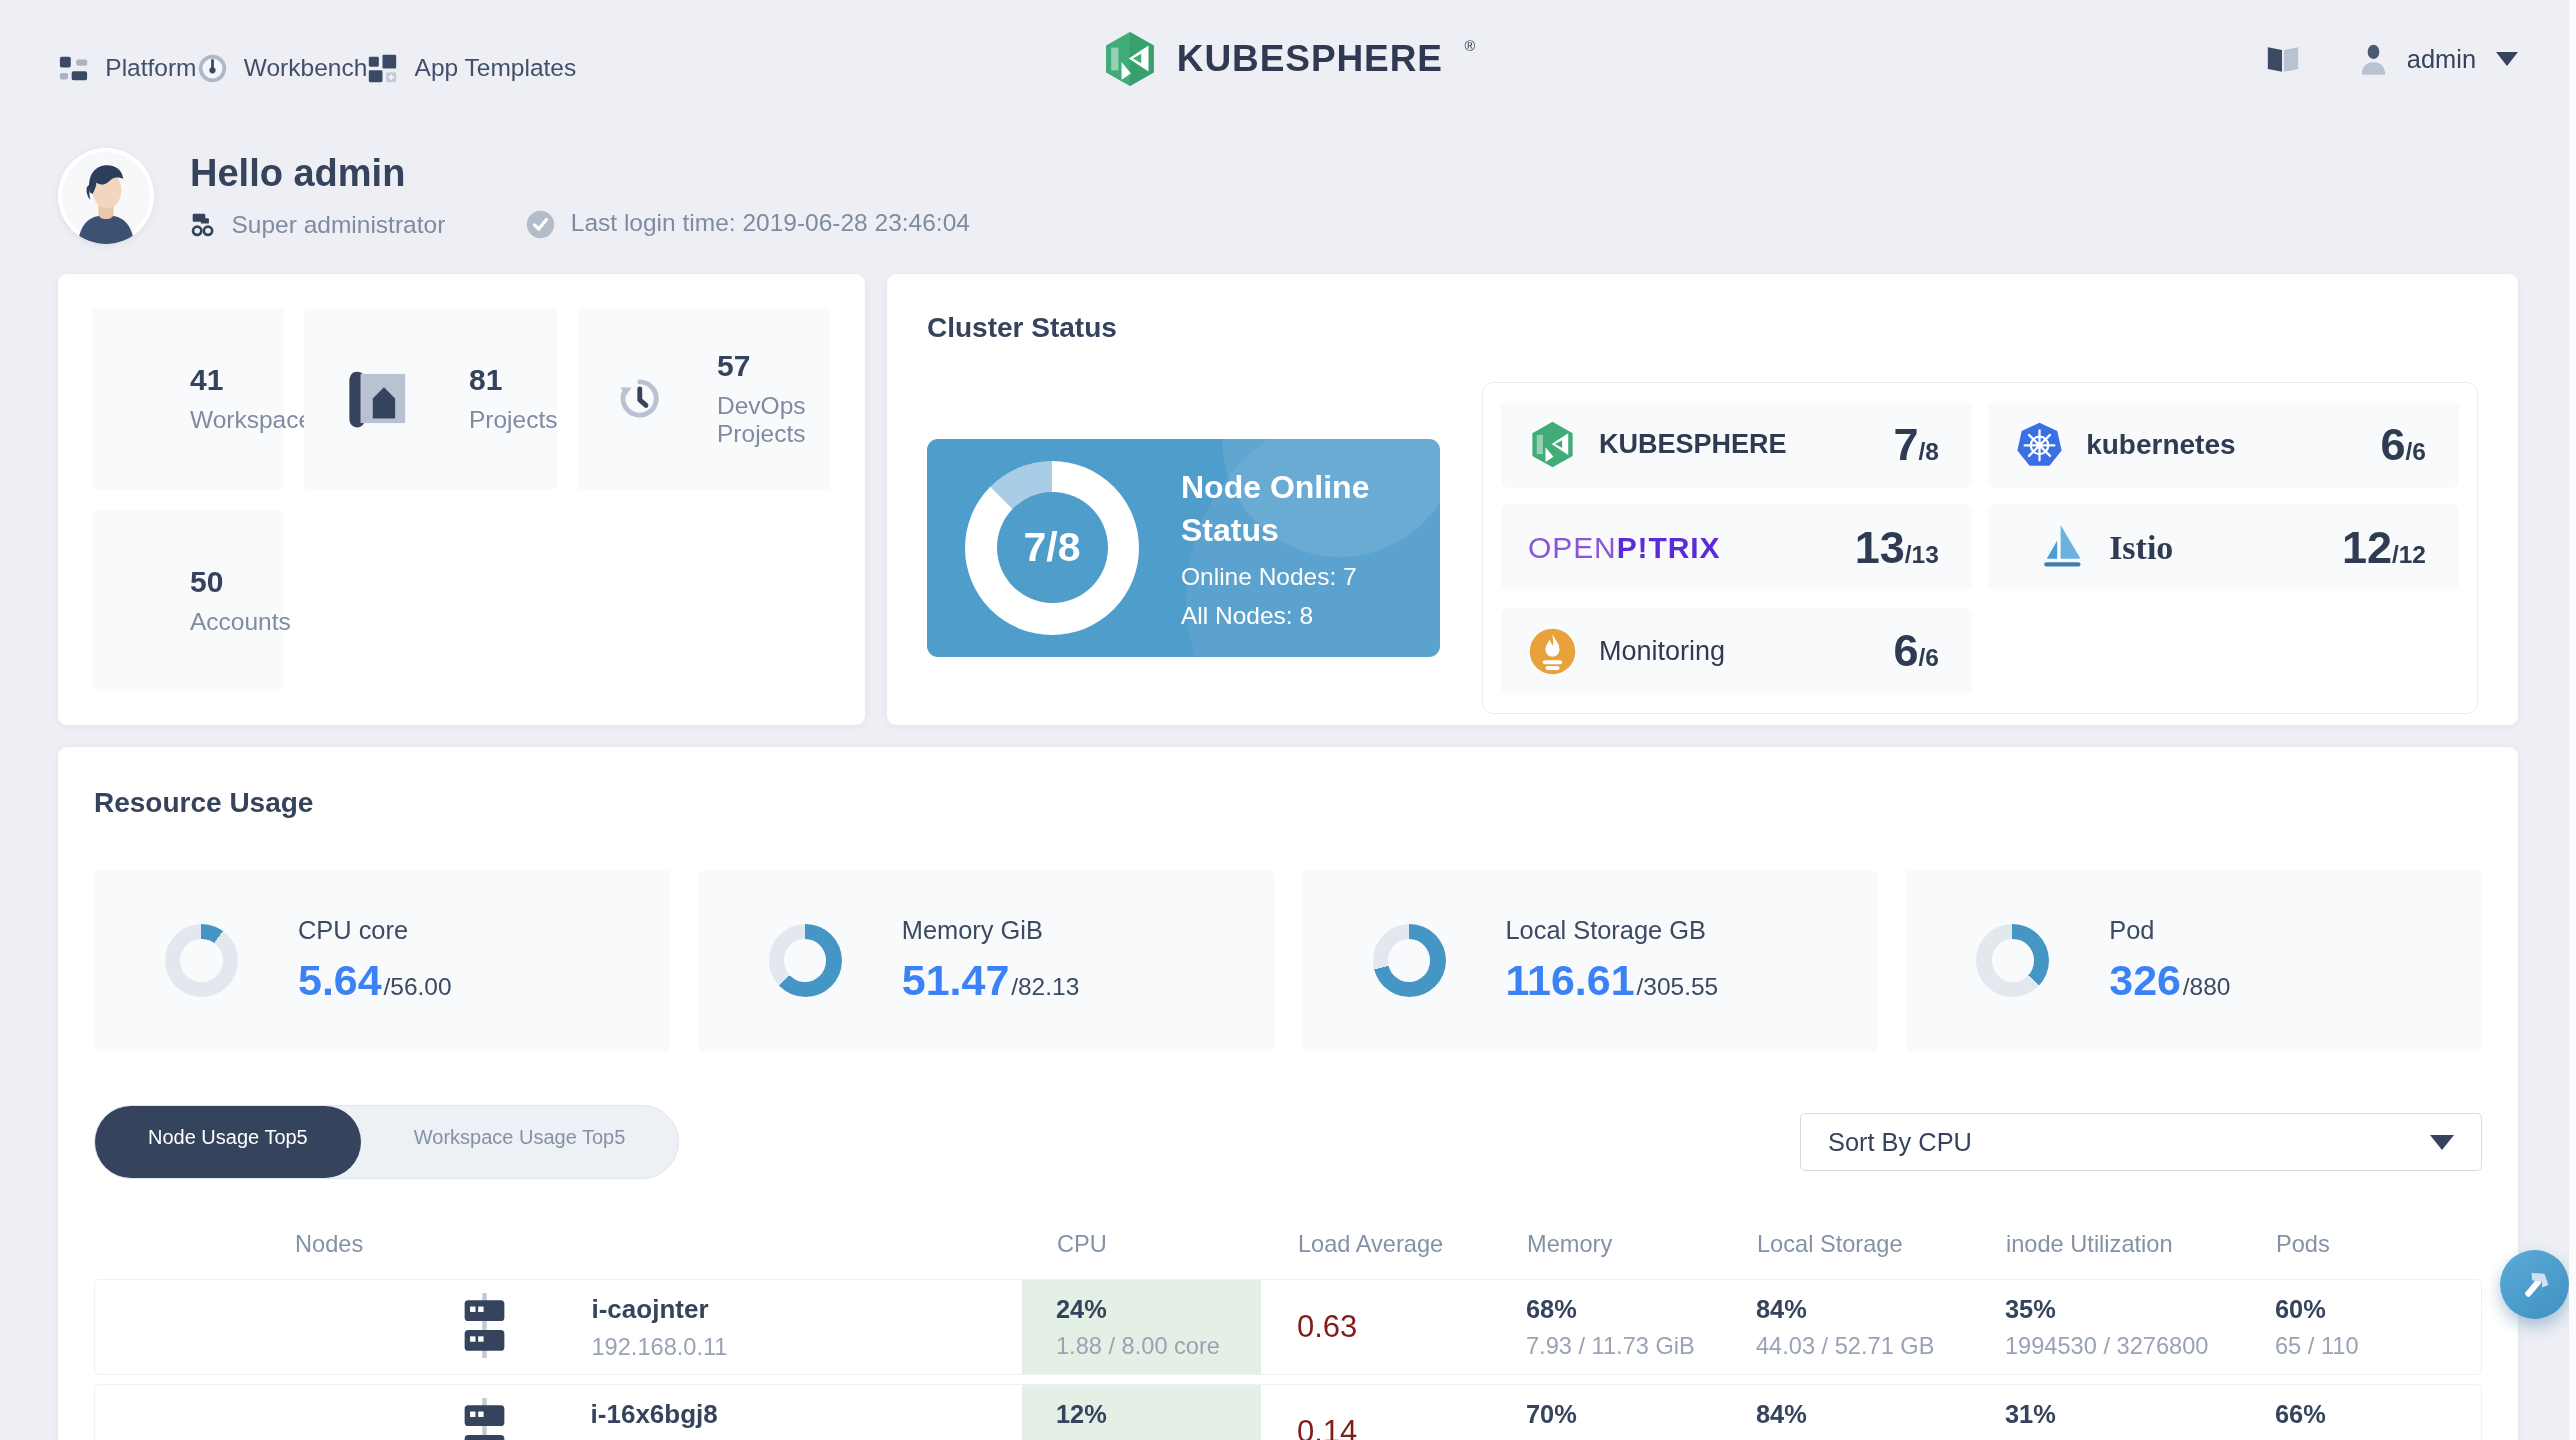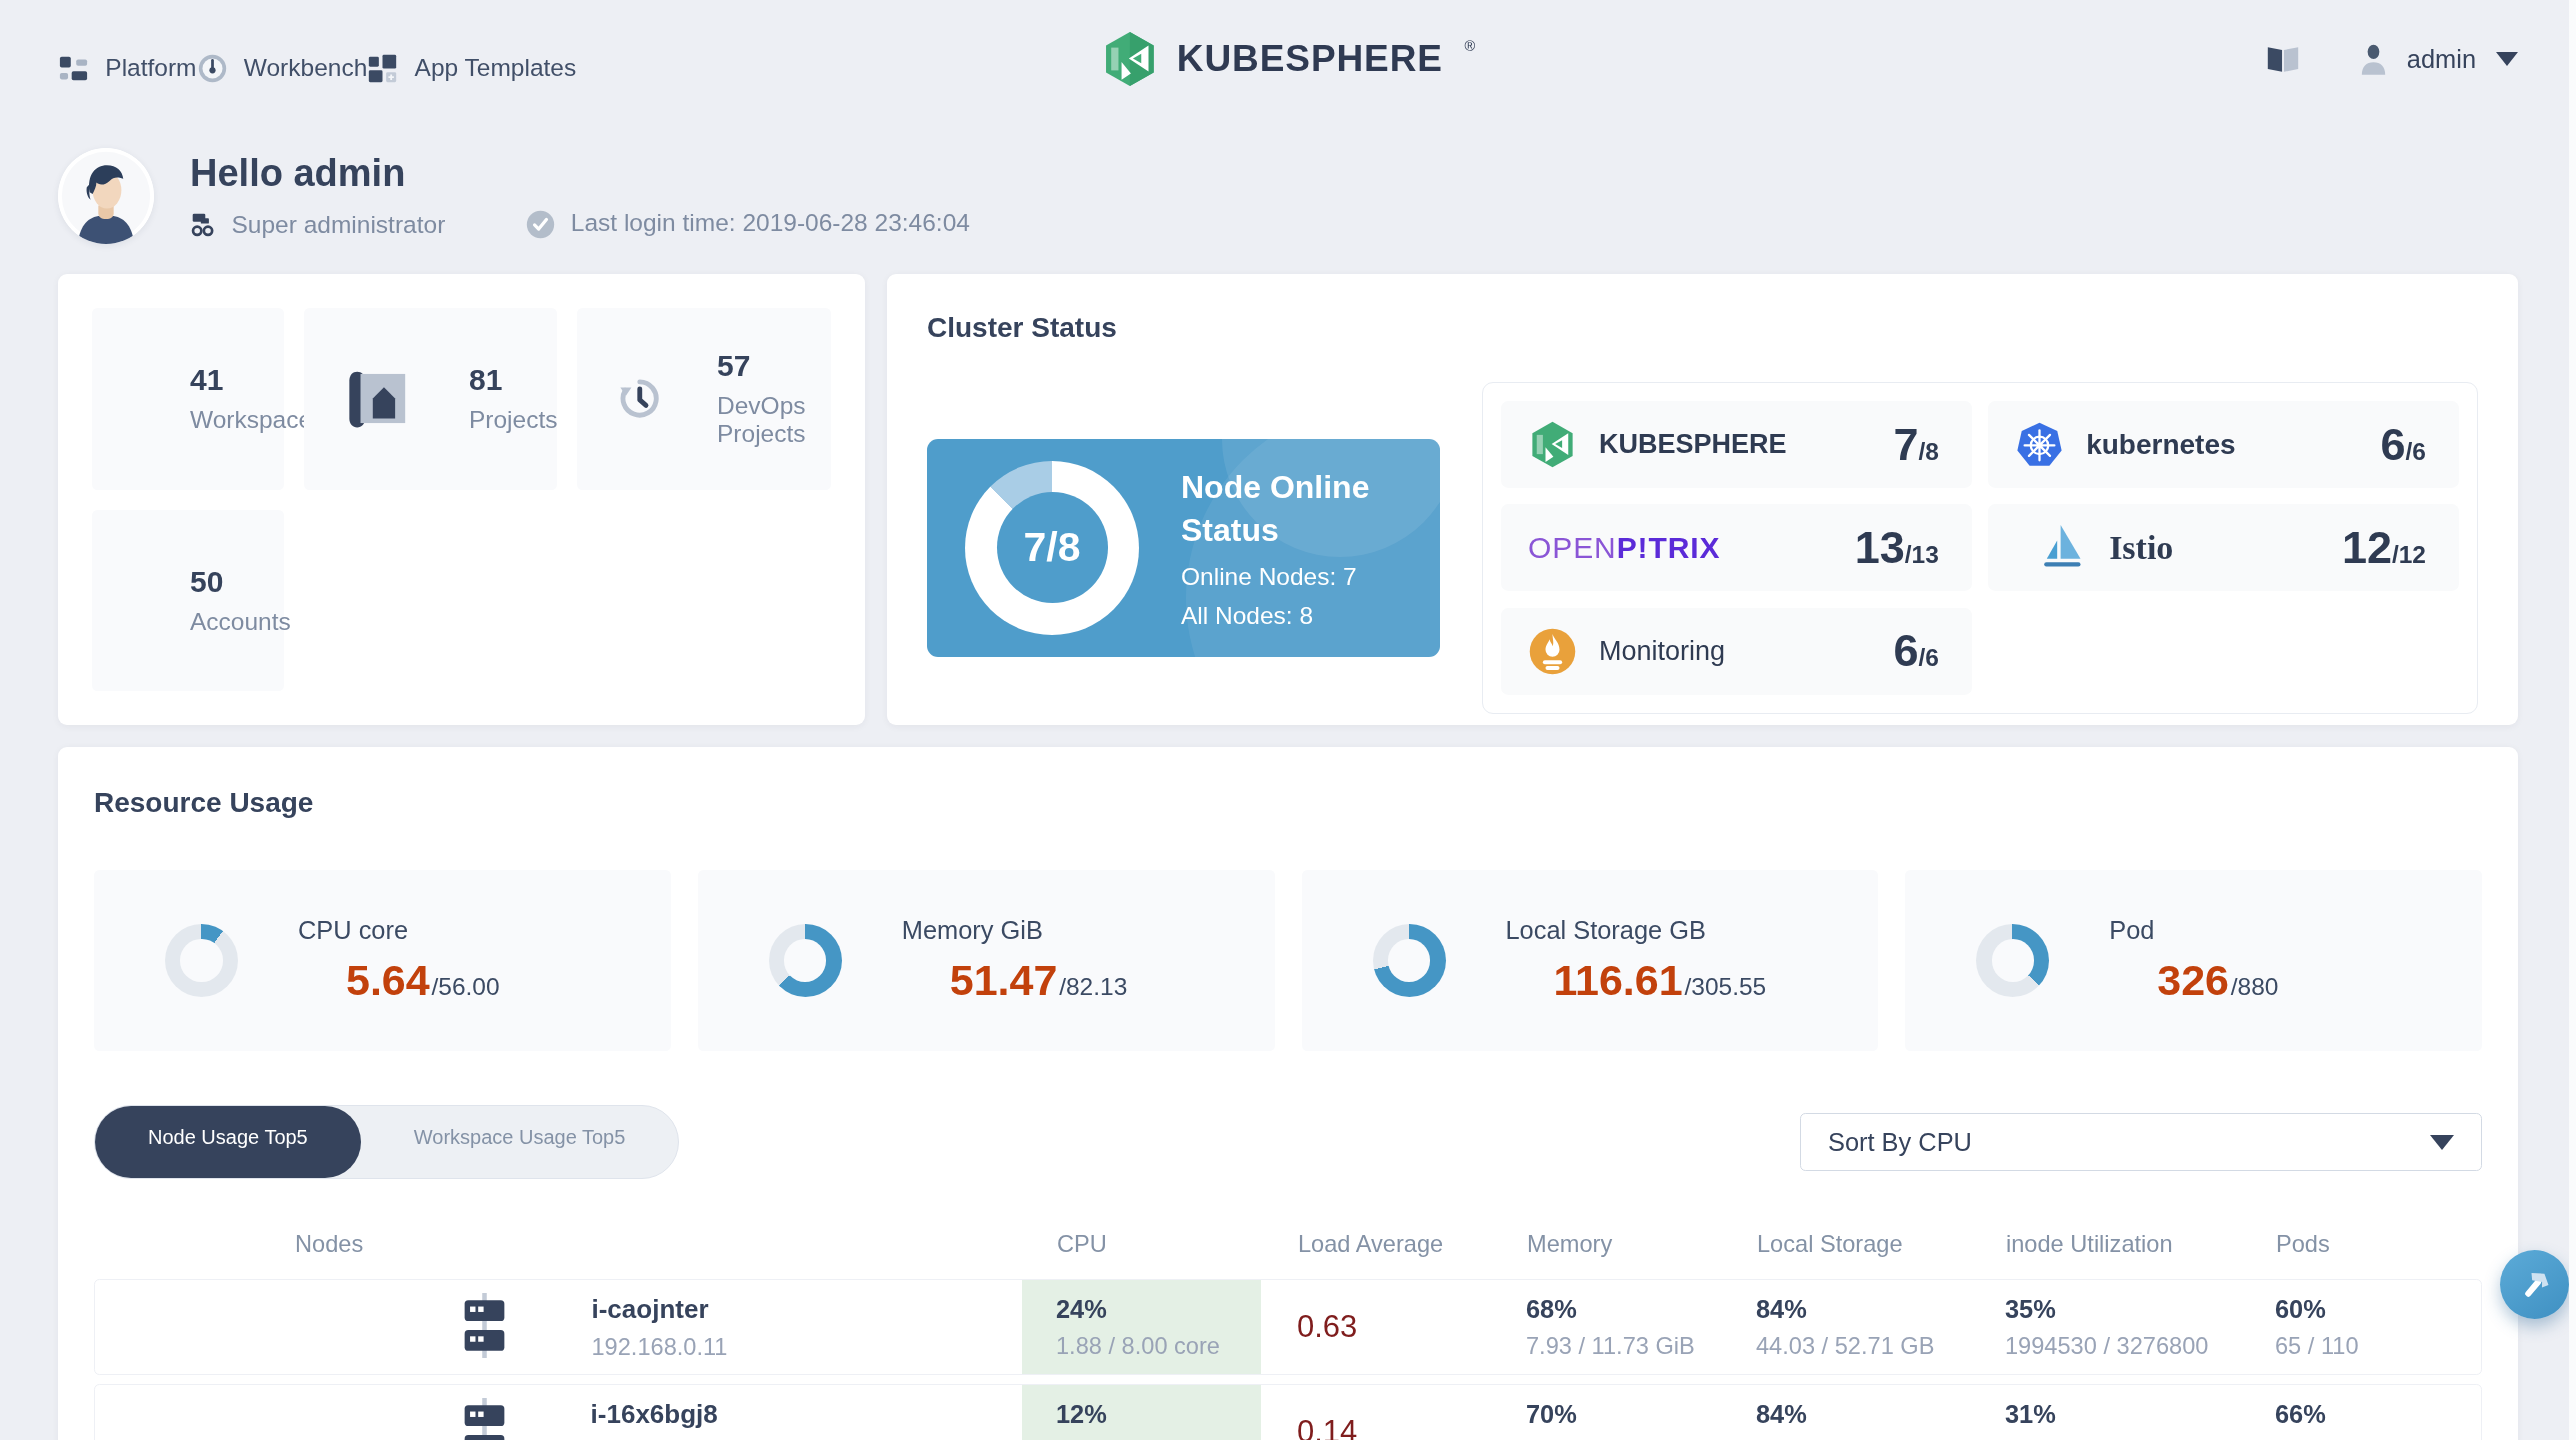--- a/index.html
+++ b/index.html
@@ -66,21 +66,21 @@
   .comp-small{font-size:24.5px;font-weight:600;color:#2f3b52;}
   
   .resource-card{margin-top:22px;box-sizing:border-box;padding:40px 36px;height:762px;}
   .gauges{display:grid;grid-template-columns:repeat(4,1fr);gap:27px;margin-top:51px;}
   .gauge-tile{background:#f9fafc;border-radius:5.4px;height:181px;display:flex;align-items:center;padding-left:71px;gap:60px;box-sizing:border-box;}
   .donut{width:73px;height:73px;border-radius:50%;position:relative;flex:none;
     background:conic-gradient(#4596c5 var(--pct,50%), #e3e8ee 0);}
   .donut::after{content:"";position:absolute;inset:15.4px;background:#f9fafc;border-radius:50%;}
   .gauge-label{font-size:25.4px;color:#3b4a63;}
   .gauge-value{display:flex;align-items:baseline;margin-top:11px;}
-  .gauge-big{font-size:43px;font-weight:700;color:#c2410c;margin-left:48px;}
+  .gauge-big{font-size:43px;font-weight:700;color:#3b82f6;}
   .gauge-small{font-size:24.5px;color:#3b4a63;margin-left:1.8px;}
   
   .controls{display:flex;justify-content:space-between;align-items:center;margin-top:54px;}
   .tab-group{background:#edf0f4;border:1.8px solid #dfe4ec;border-radius:40px;display:flex;align-items:center;}
   .tab{padding:0 53px;height:72px;line-height:62px;font-size:20px;color:#8492a6;border-radius:36px;cursor:pointer;white-space:nowrap;}
   .tab.active{background:#36435c;color:#fff;font-weight:500;}
   .sort-box{width:682px;height:58px;background:#fff;border:1.8px solid #d3dae4;border-radius:5.4px;display:flex;align-items:center;
     padding:0 27px;box-sizing:border-box;font-size:25.4px;color:#36435c;cursor:pointer;}
   .sort-caret{margin-left:auto;width:0;height:0;border-left:12.7px solid transparent;border-right:12.7px solid transparent;border-top:15.4px solid #36435c;}
   

